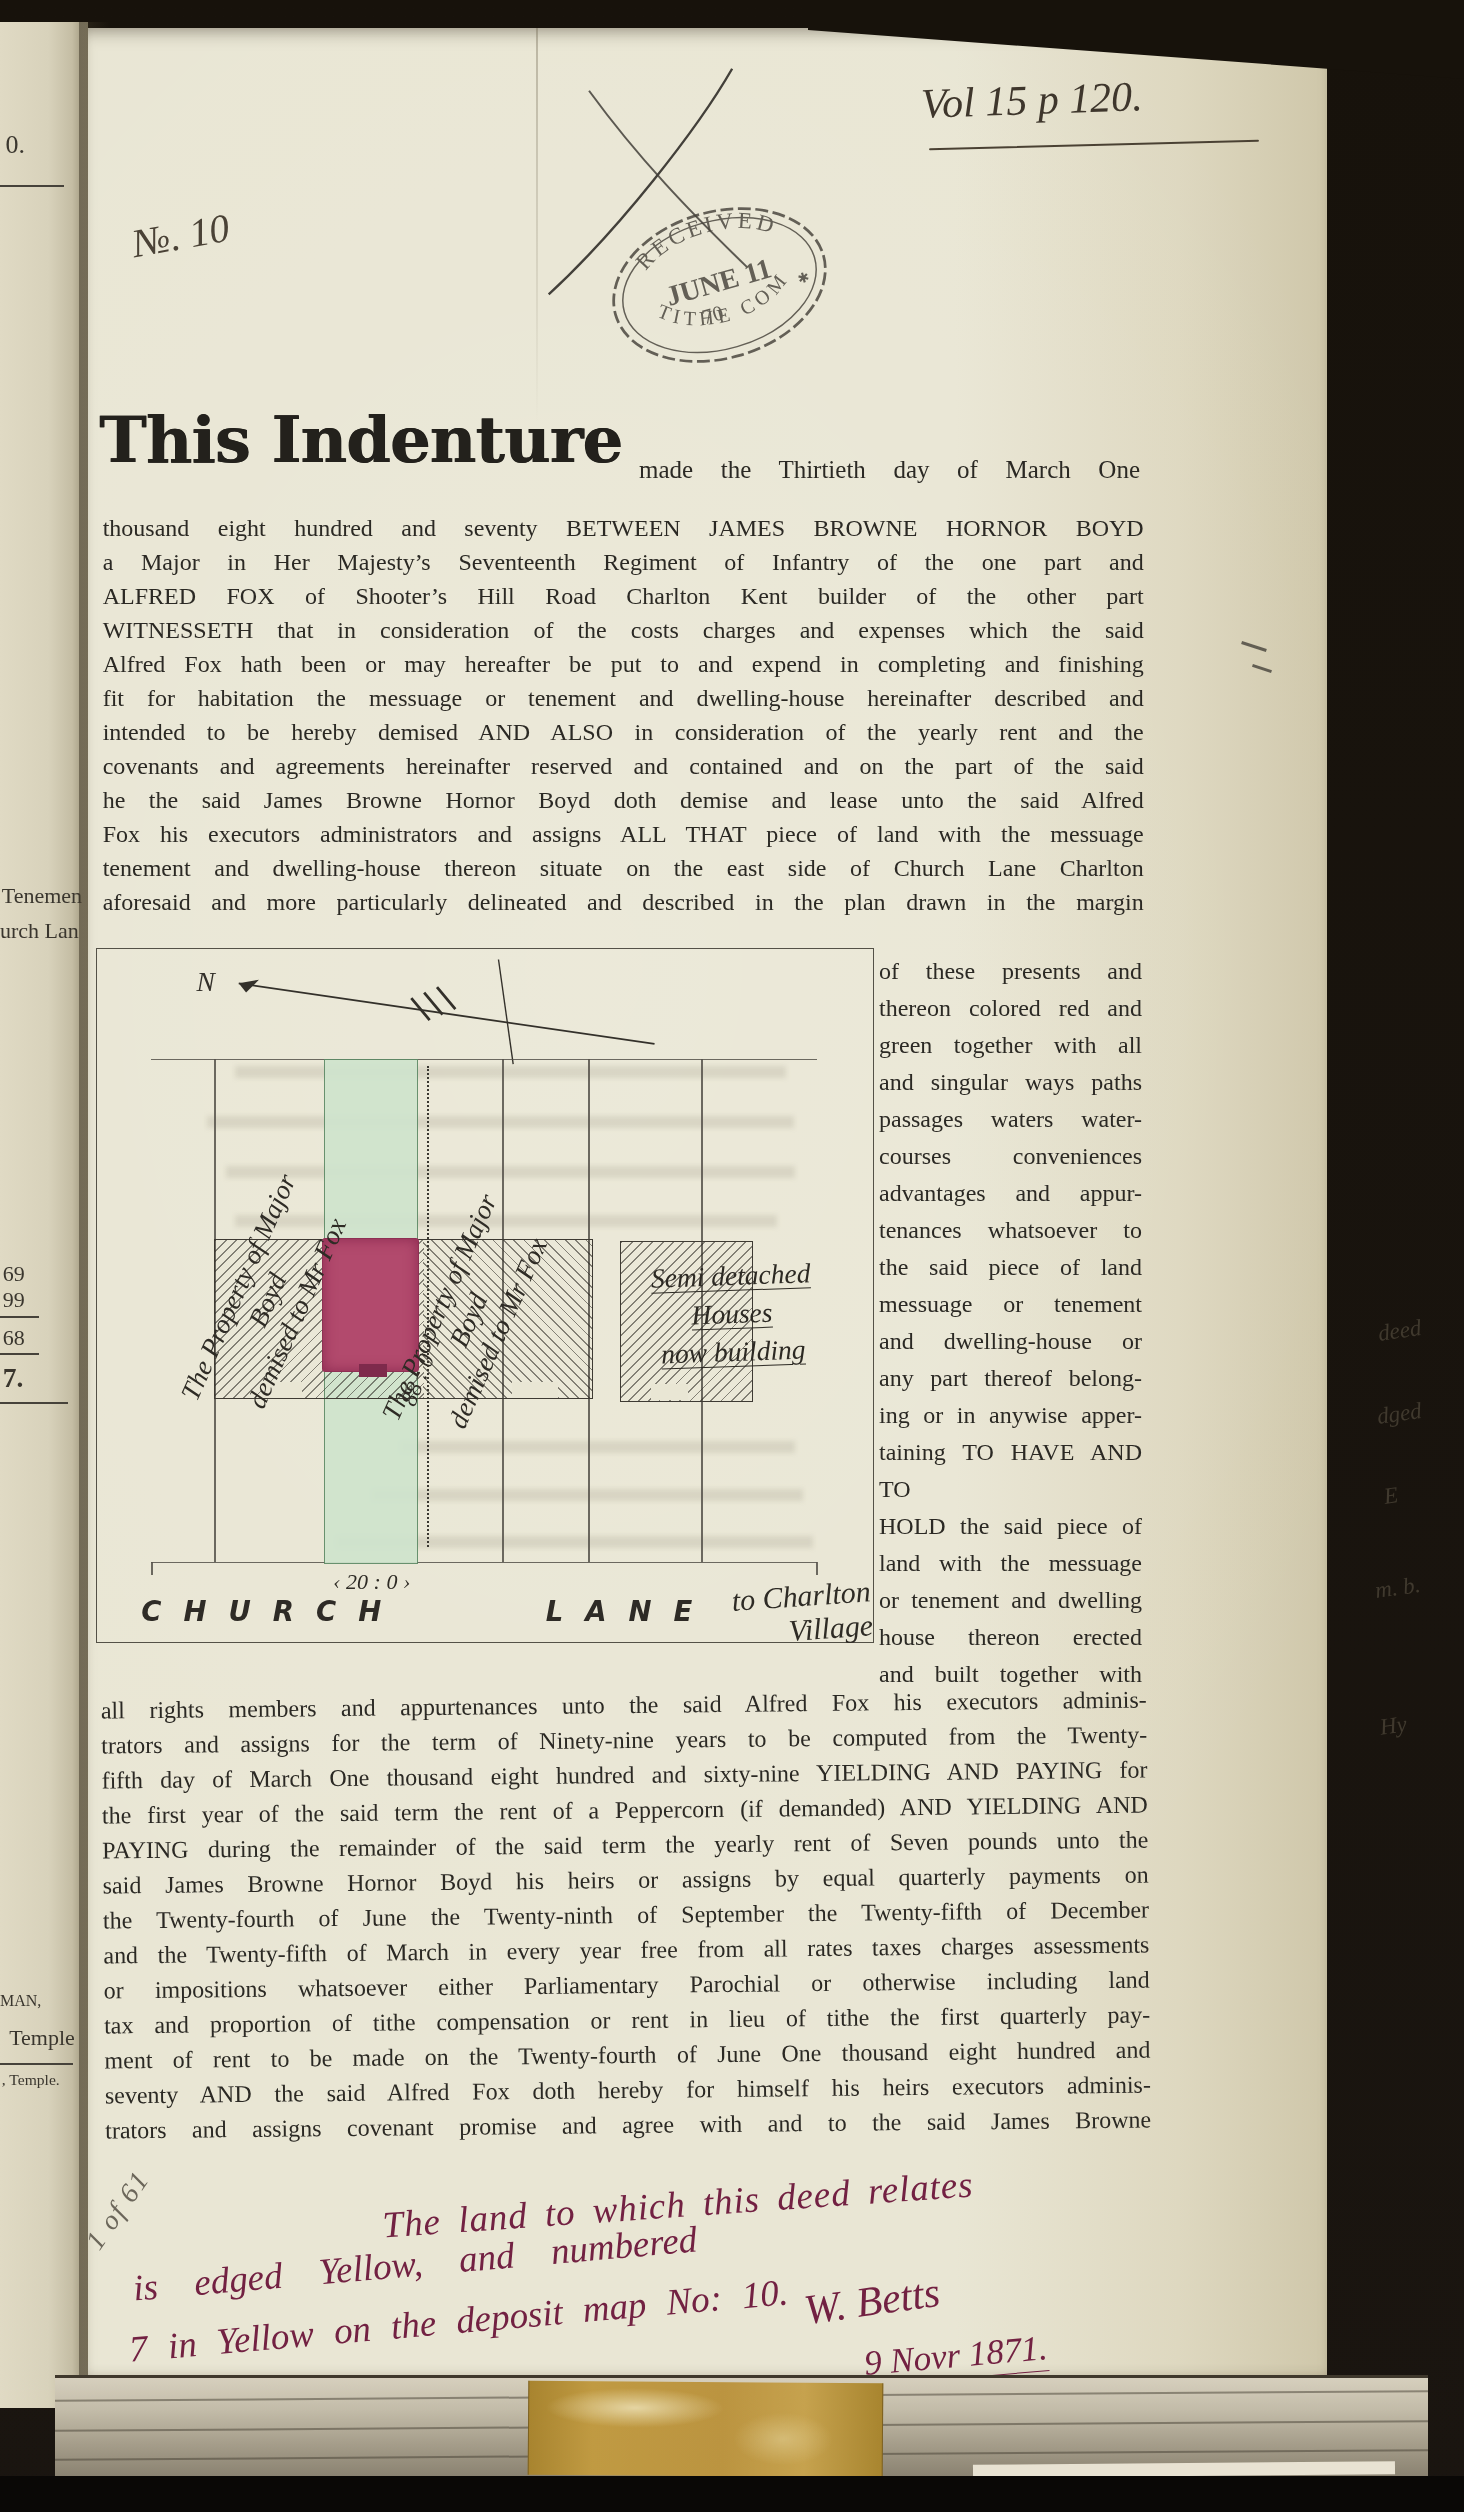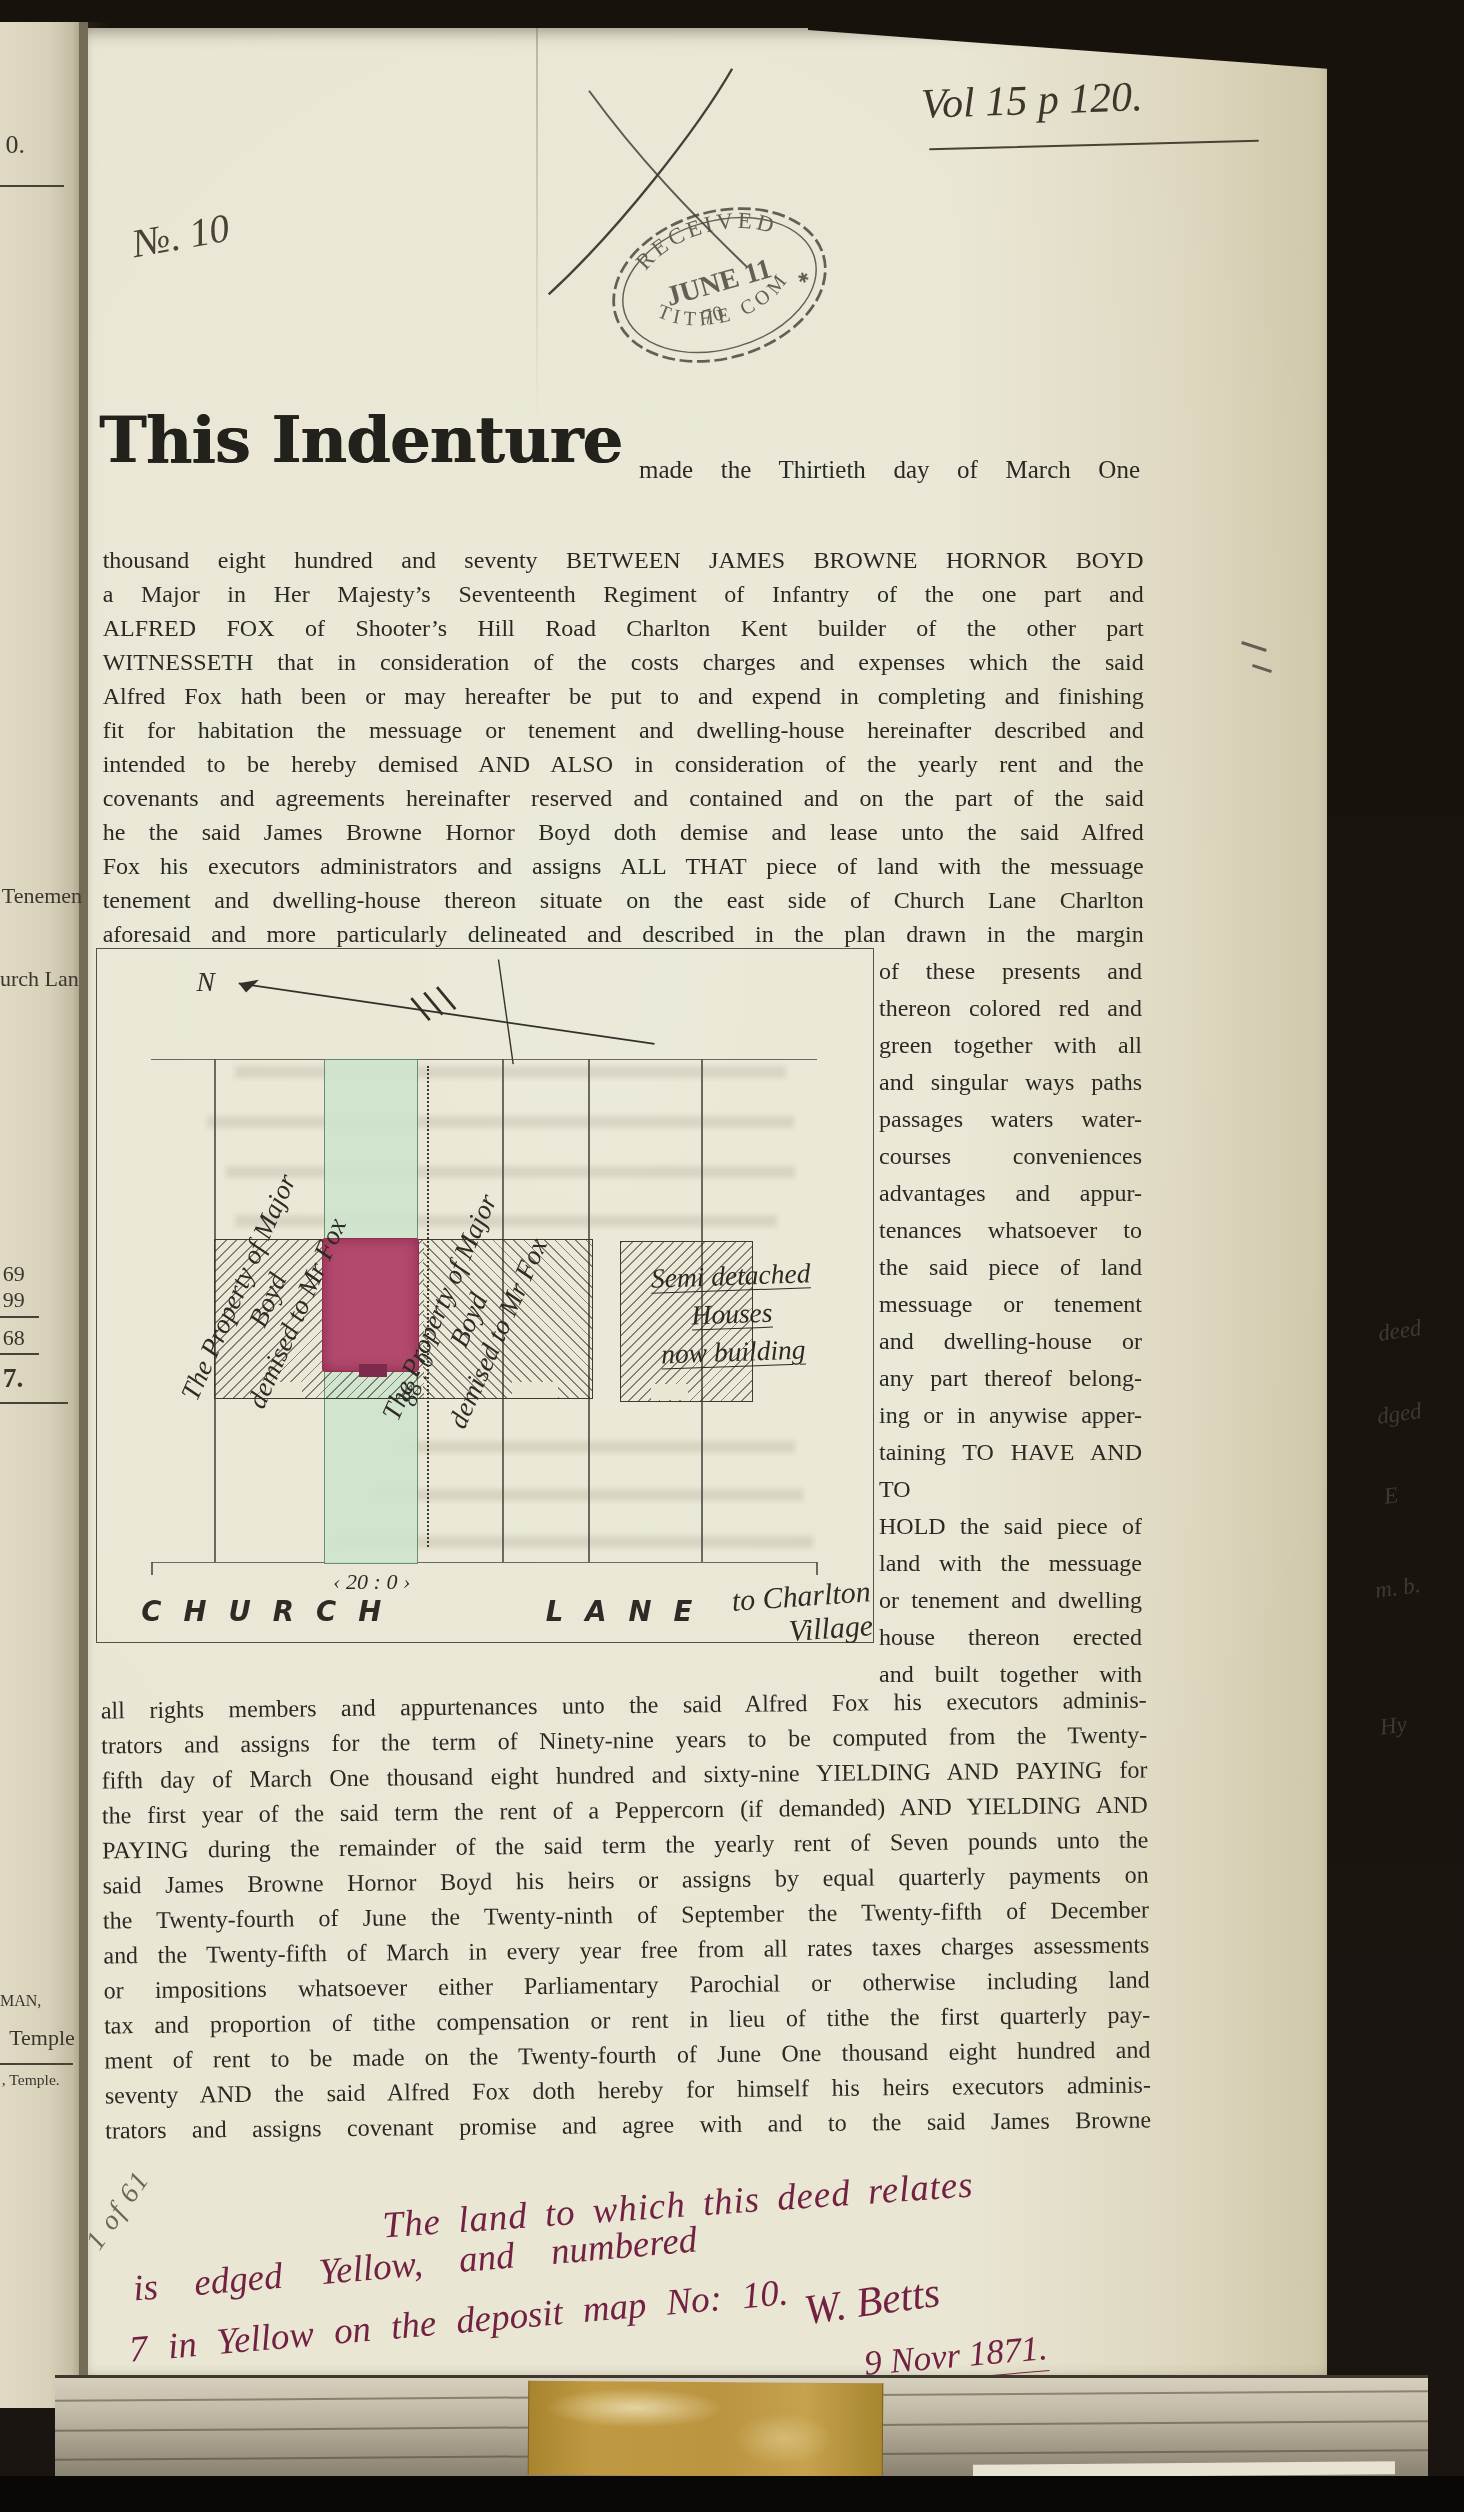--- a/index.html
+++ b/index.html
@@ -42,21 +42,21 @@
         border-left:1.8px solid rgba(80,60,20,.5);border-right:1.8px solid rgba(80,60,20,.5);}
   #sliver{position:absolute;left:918px;top:88px;width:422px;height:13px;background:#e8e2d2;transform:rotate(-.5deg);}
   #bottomband{left:0;top:2476px;width:1465px;height:36px;background:#0a0806;}
   
   .hand{position:absolute;font-style:italic;white-space:nowrap;color:#3e362c;}
   .red{color:#722142;}
   
   .line{text-align:justify;text-align-last:justify;white-space:normal;}
   #heading-bl{left:11px;top:330px;font-family:"DejaVu Serif",serif;font-weight:bold;font-size:64px;letter-spacing:-0.9px;color:#23211c;text-shadow:0.6px 0 0 #23211c;margin-top:44px;}
   #heading-rest{left:551px;top:428px;width:501px;font-size:25px;}
-  #para1{left:14.7px;top:483px;width:1041px;font-size:24px;line-height:34px;margin-top:32px;}
+  #para1{left:14.7px;top:483px;width:1041px;font-size:24px;line-height:34px;}
   #sidecol{left:791px;top:925px;width:263px;font-size:24px;line-height:37px;}
   #para2{left:14.7px;top:1660px;width:1046px;font-size:24px;line-height:35px;transform:rotate(-.6deg);}
   
   #plan{left:8.3px;top:920px;width:776px;height:693px;border:1.8px solid rgba(58,54,46,.85);}
   .pl{position:absolute;background:#55514a;opacity:.85;}
   .ghost{position:absolute;background:rgba(122,118,92,.16);filter:blur(2.8px);height:12px;}
   .hatchL{background:repeating-linear-gradient(135deg,rgba(45,42,36,.55) 0 1.3px,transparent 1.3px 7.3px);}
   .hatchR{background:repeating-linear-gradient(45deg,rgba(45,42,36,.55) 0 1.3px,transparent 1.3px 7.3px);}
   .notch{position:absolute;background:#e9e6d4;}
   .planlabel{position:absolute;font-style:italic;font-size:27px;line-height:32px;text-align:center;color:#2e2b25;white-space:nowrap;}
@@ -68,21 +68,21 @@
 </style>
 </head>
 <body>
 
 <div id="scene">
 
   <div class="abs" id="facing">
     <div class="frag" style="left:5.5px;top:108px;font-size:26px;">0.</div>
     <div class="frule" style="left:0;top:163px;width:64px;"></div>
     <div class="frag" style="left:1.8px;top:861px;">Tenemen</div>
-    <div class="frag" style="left:0;top:896px;margin-top:48px;">urch Lan</div>
+    <div class="frag" style="left:0;top:896px;">urch Lan</div>
     <div class="frag" style="left:2.8px;top:1239px;">69</div>
     <div class="frag" style="left:2.8px;top:1265px;">99</div>
     <div class="frule" style="left:0;top:1294px;width:39px;"></div>
     <div class="frag" style="left:2.8px;top:1303px;">68</div>
     <div class="frule" style="left:0;top:1331px;width:39px;"></div>
     <div class="frag" style="left:2.8px;top:1340px;font-weight:bold;font-size:27.5px;">7.</div>
     <div class="frule" style="left:0;top:1380px;width:68px;"></div>
     <div class="frag" style="left:0;top:1970px;font-size:16px;">MAN,</div>
     <div class="frag" style="left:9.2px;top:2003px;text-align:right;">Temple</div>
     <div class="frule" style="left:0;top:2041px;width:73px;"></div>

